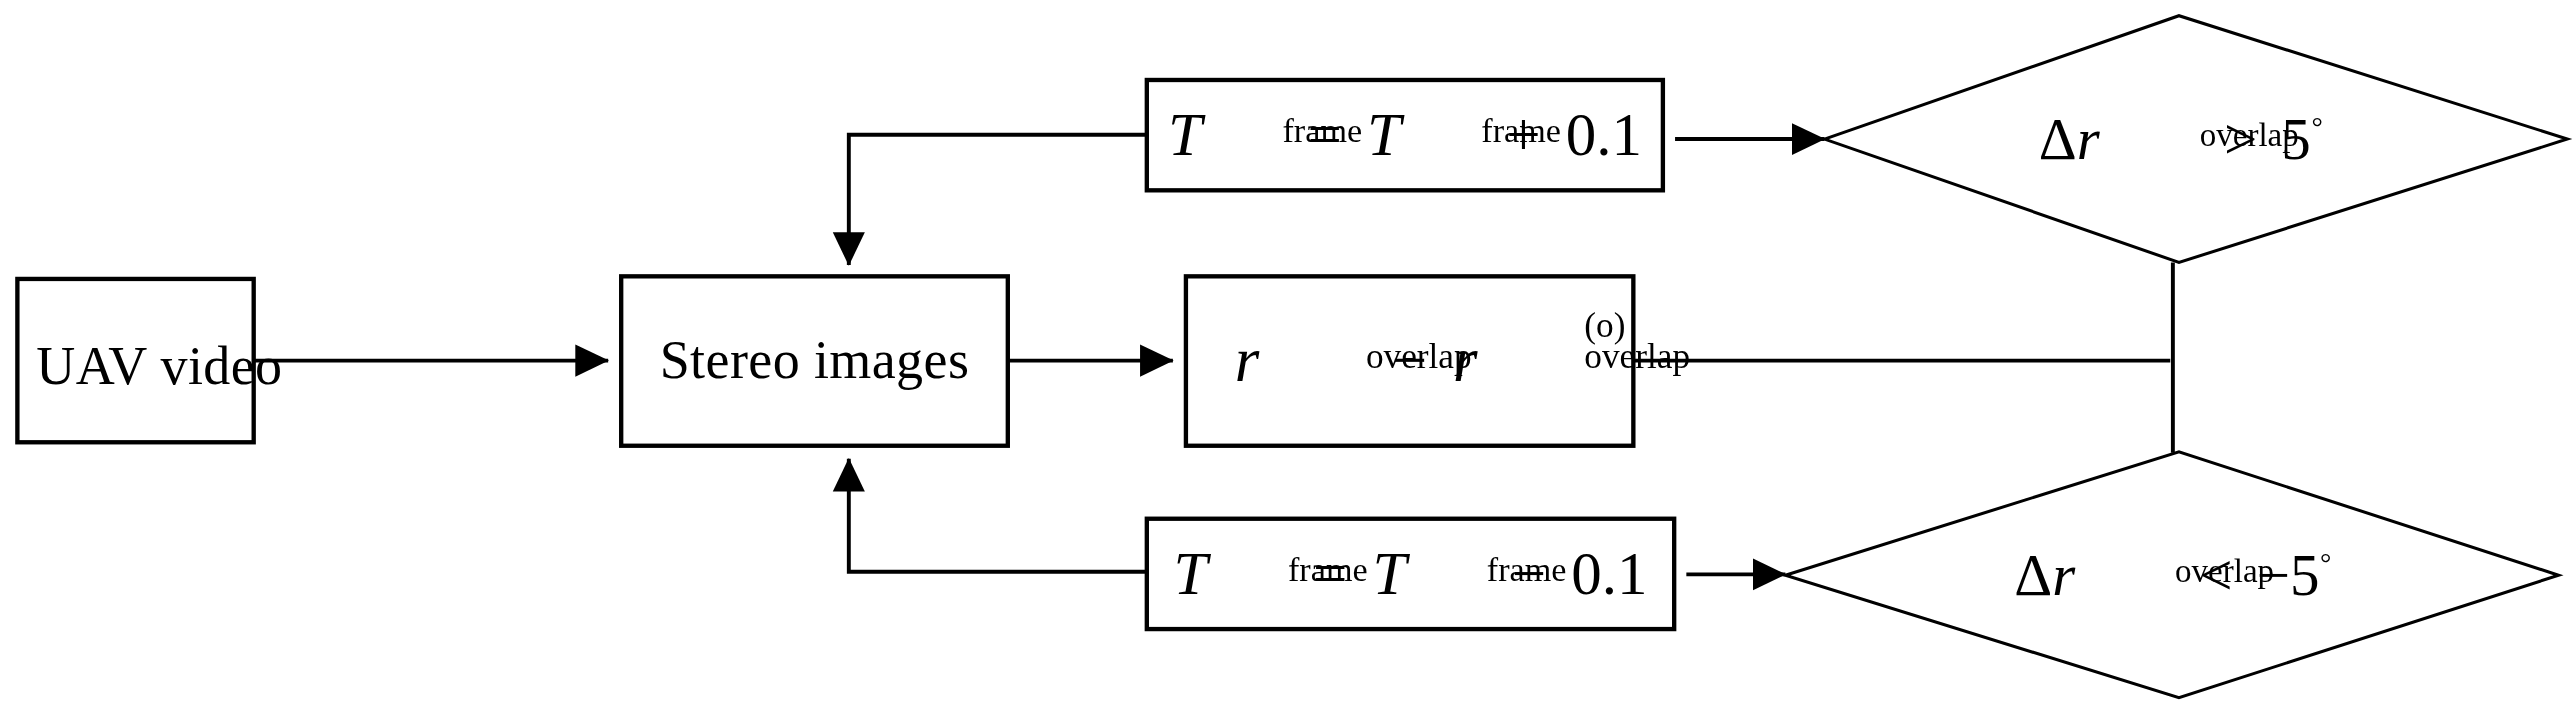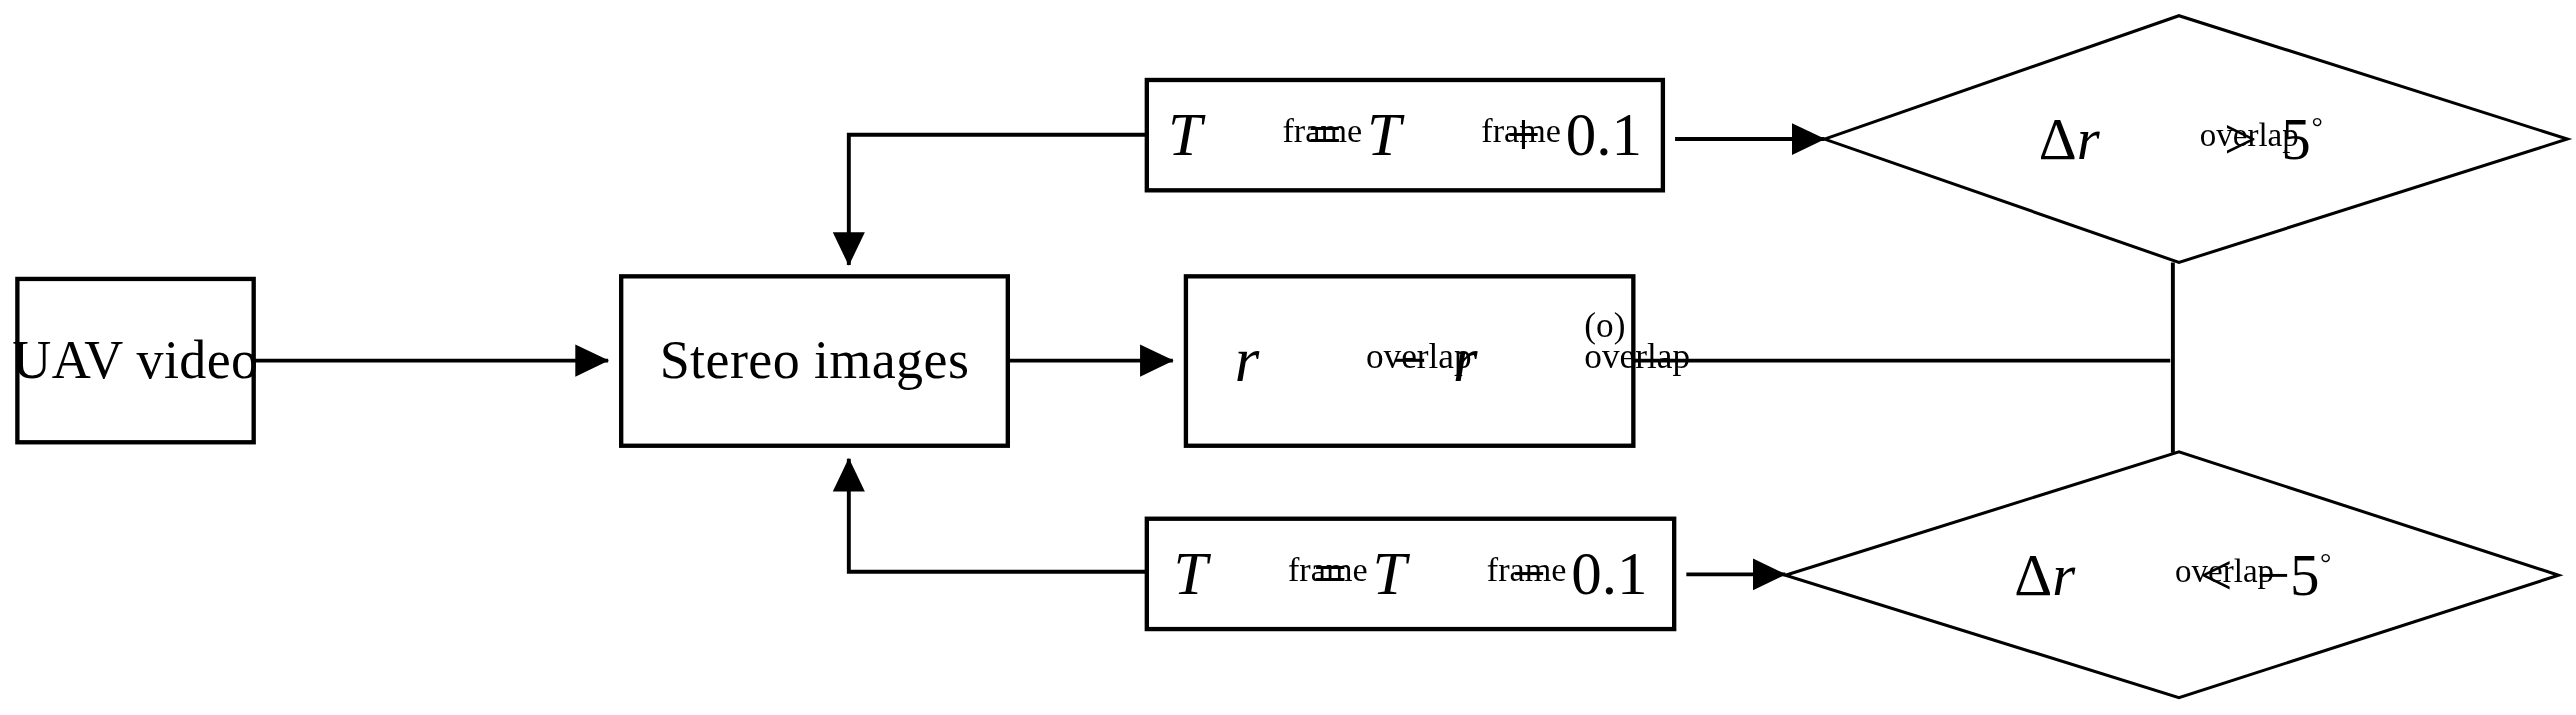--- a/index.html
+++ b/index.html
@@ -123,21 +123,21 @@
       <line x1="2100" y1="160" x2="1928" y2="160" marker-end="url(#arrowRight)" transform="rotate(180 2014 160)"></line>
 
       <line x1="2055" y1="661" x2="1941" y2="661" marker-end="url(#arrowRight)" transform="rotate(180 1998 661)"></line>
 
       <polyline points="1320,155 977,155 977,305" marker-end="url(#arrowRight)"></polyline>
 
       <polyline points="1320,658 977,658 977,528" marker-end="url(#arrowRight)"></polyline>
     </g>
   </svg>
 
-  <div class="node-label plain-text" style="left:17.4px; top:279px; width:236px; height:163px;">
+  <div class="node-label plain-text" style="left:17.4px; top:285px; width:236px; height:163px;padding-left:24px;">
     <span>UAV video</span>
   </div>
 
   <div class="node-label plain-text two-line" style="left:621px; top:276px; width:387px; height:169px;">
     <span>Stereo images</span>
   </div>
 
   <div class="node-label math" style="left:1186px; top:276px; width:447px; height:169px; font-size:63px;">
     <span>
       <span class="stack"><i>r</i><span class="s-sub">overlap</span><span class="pad">overlap</span></span>

